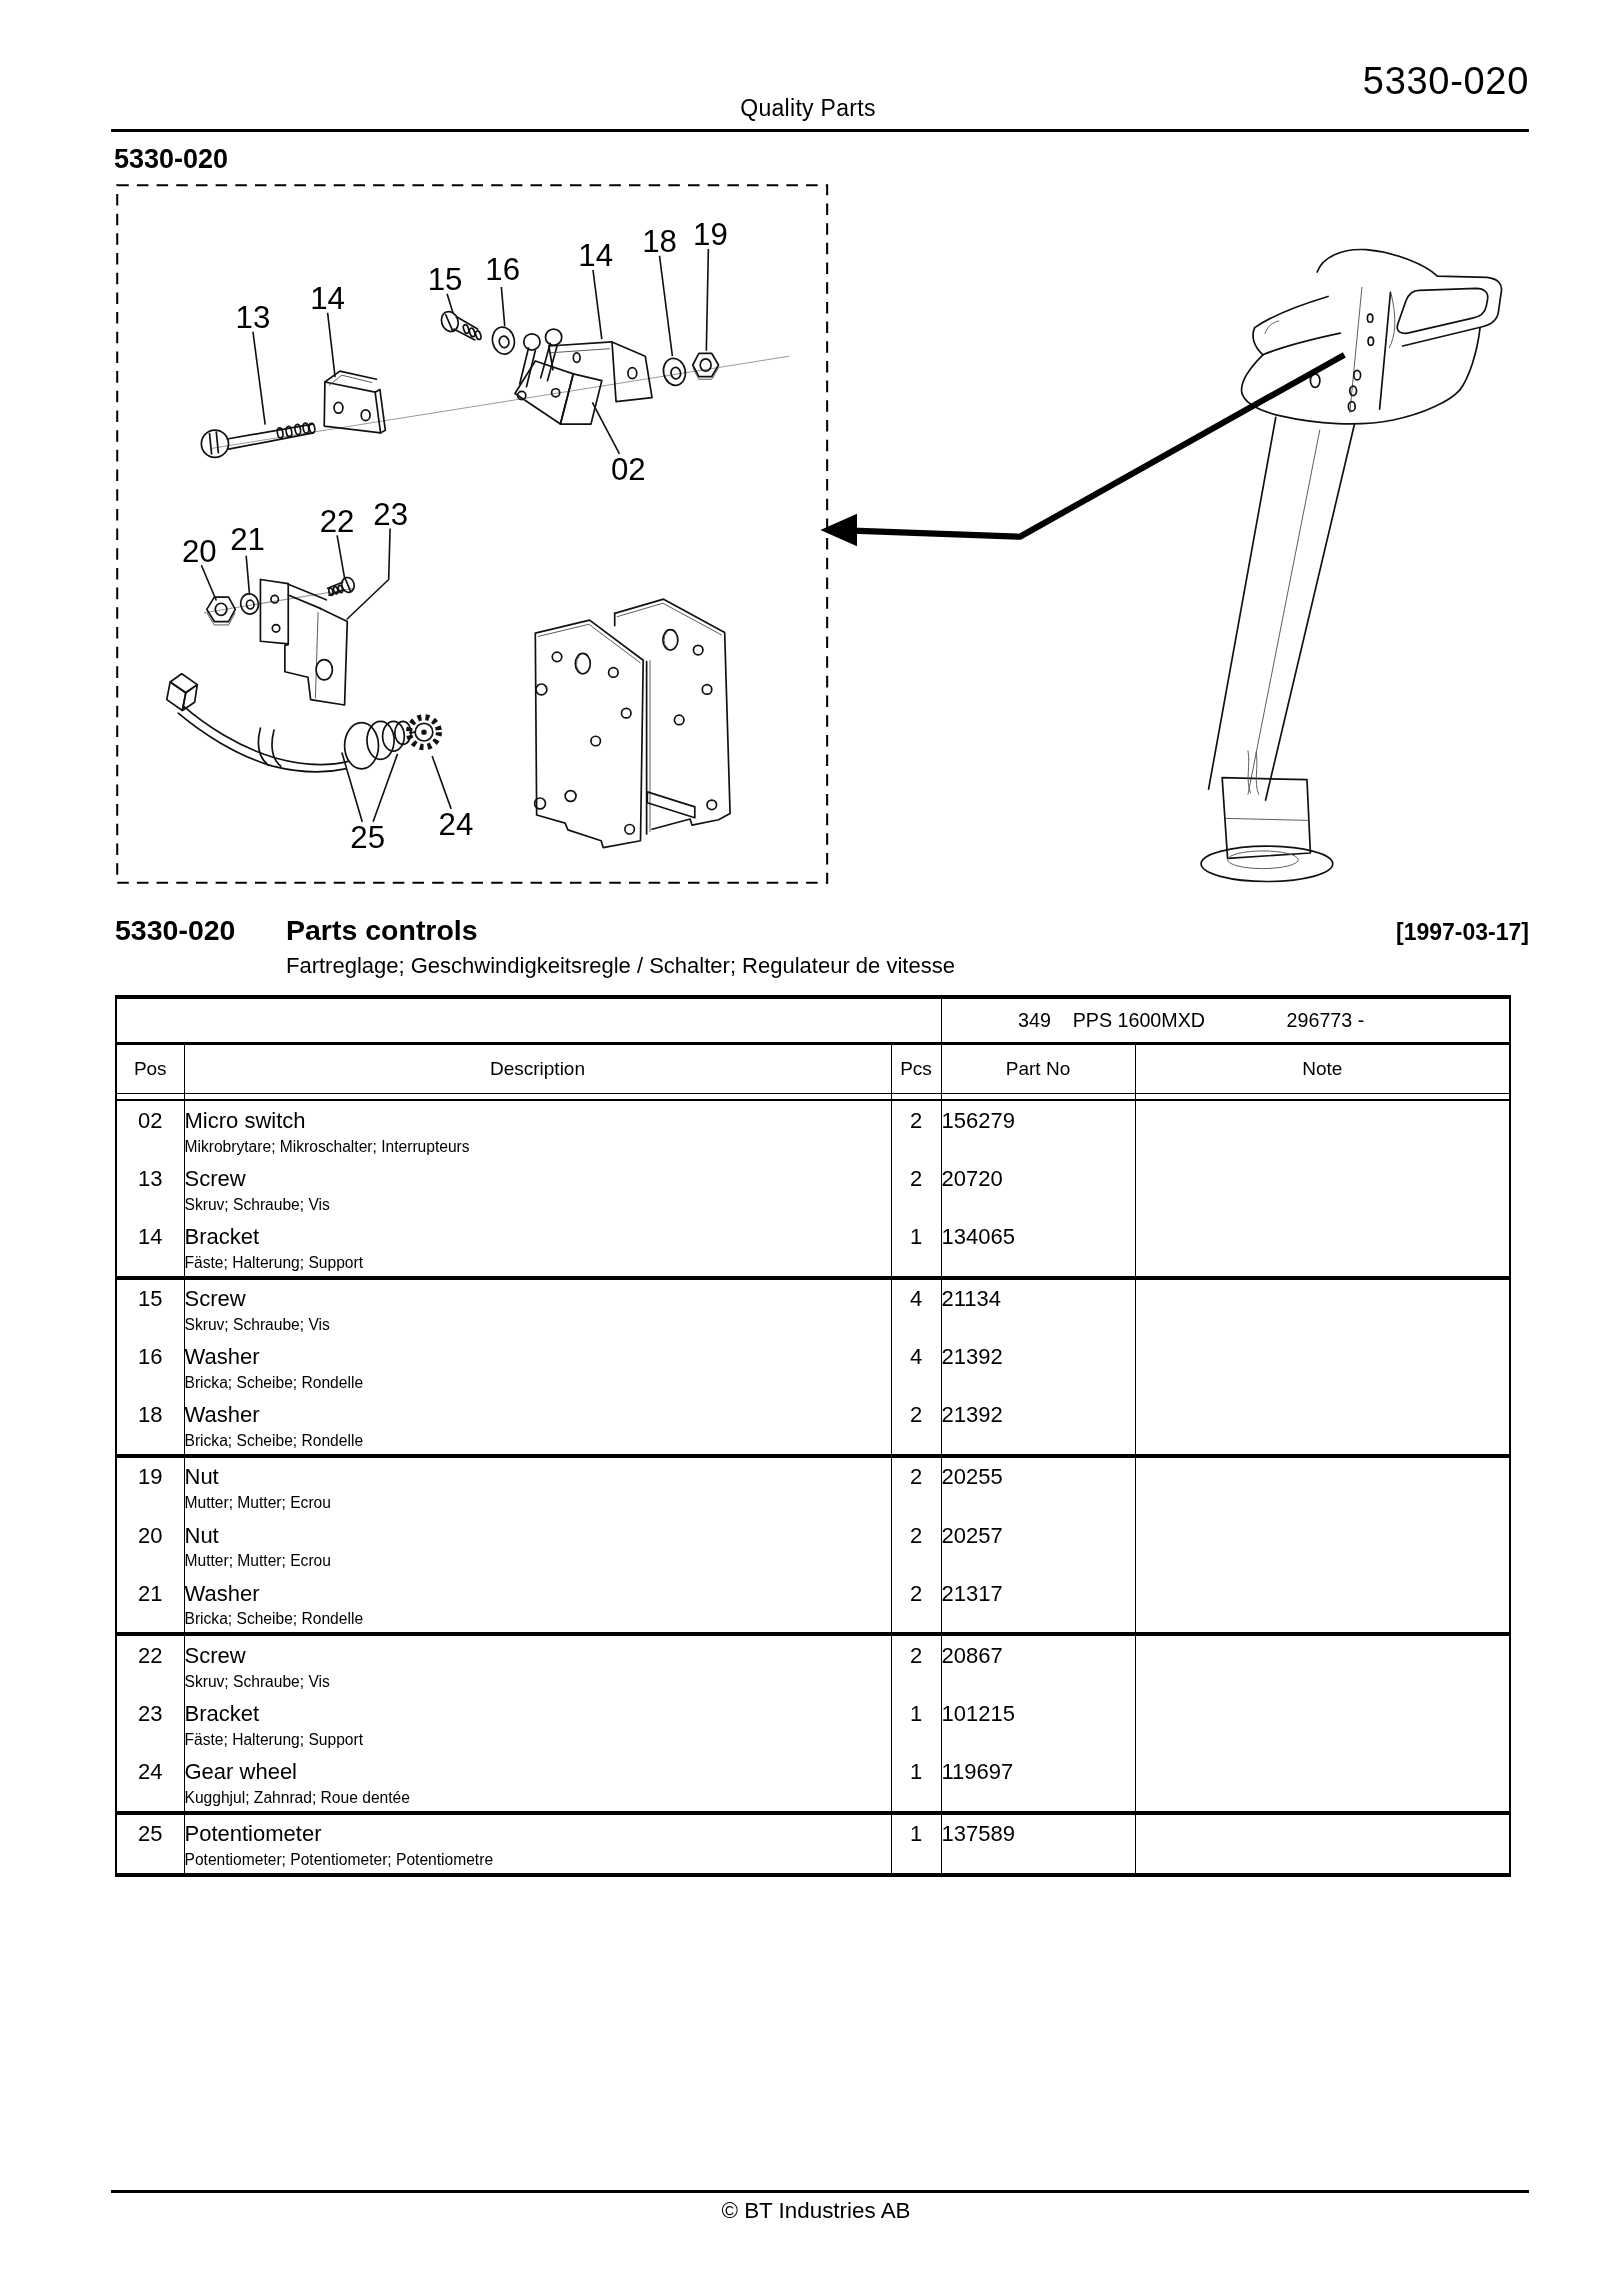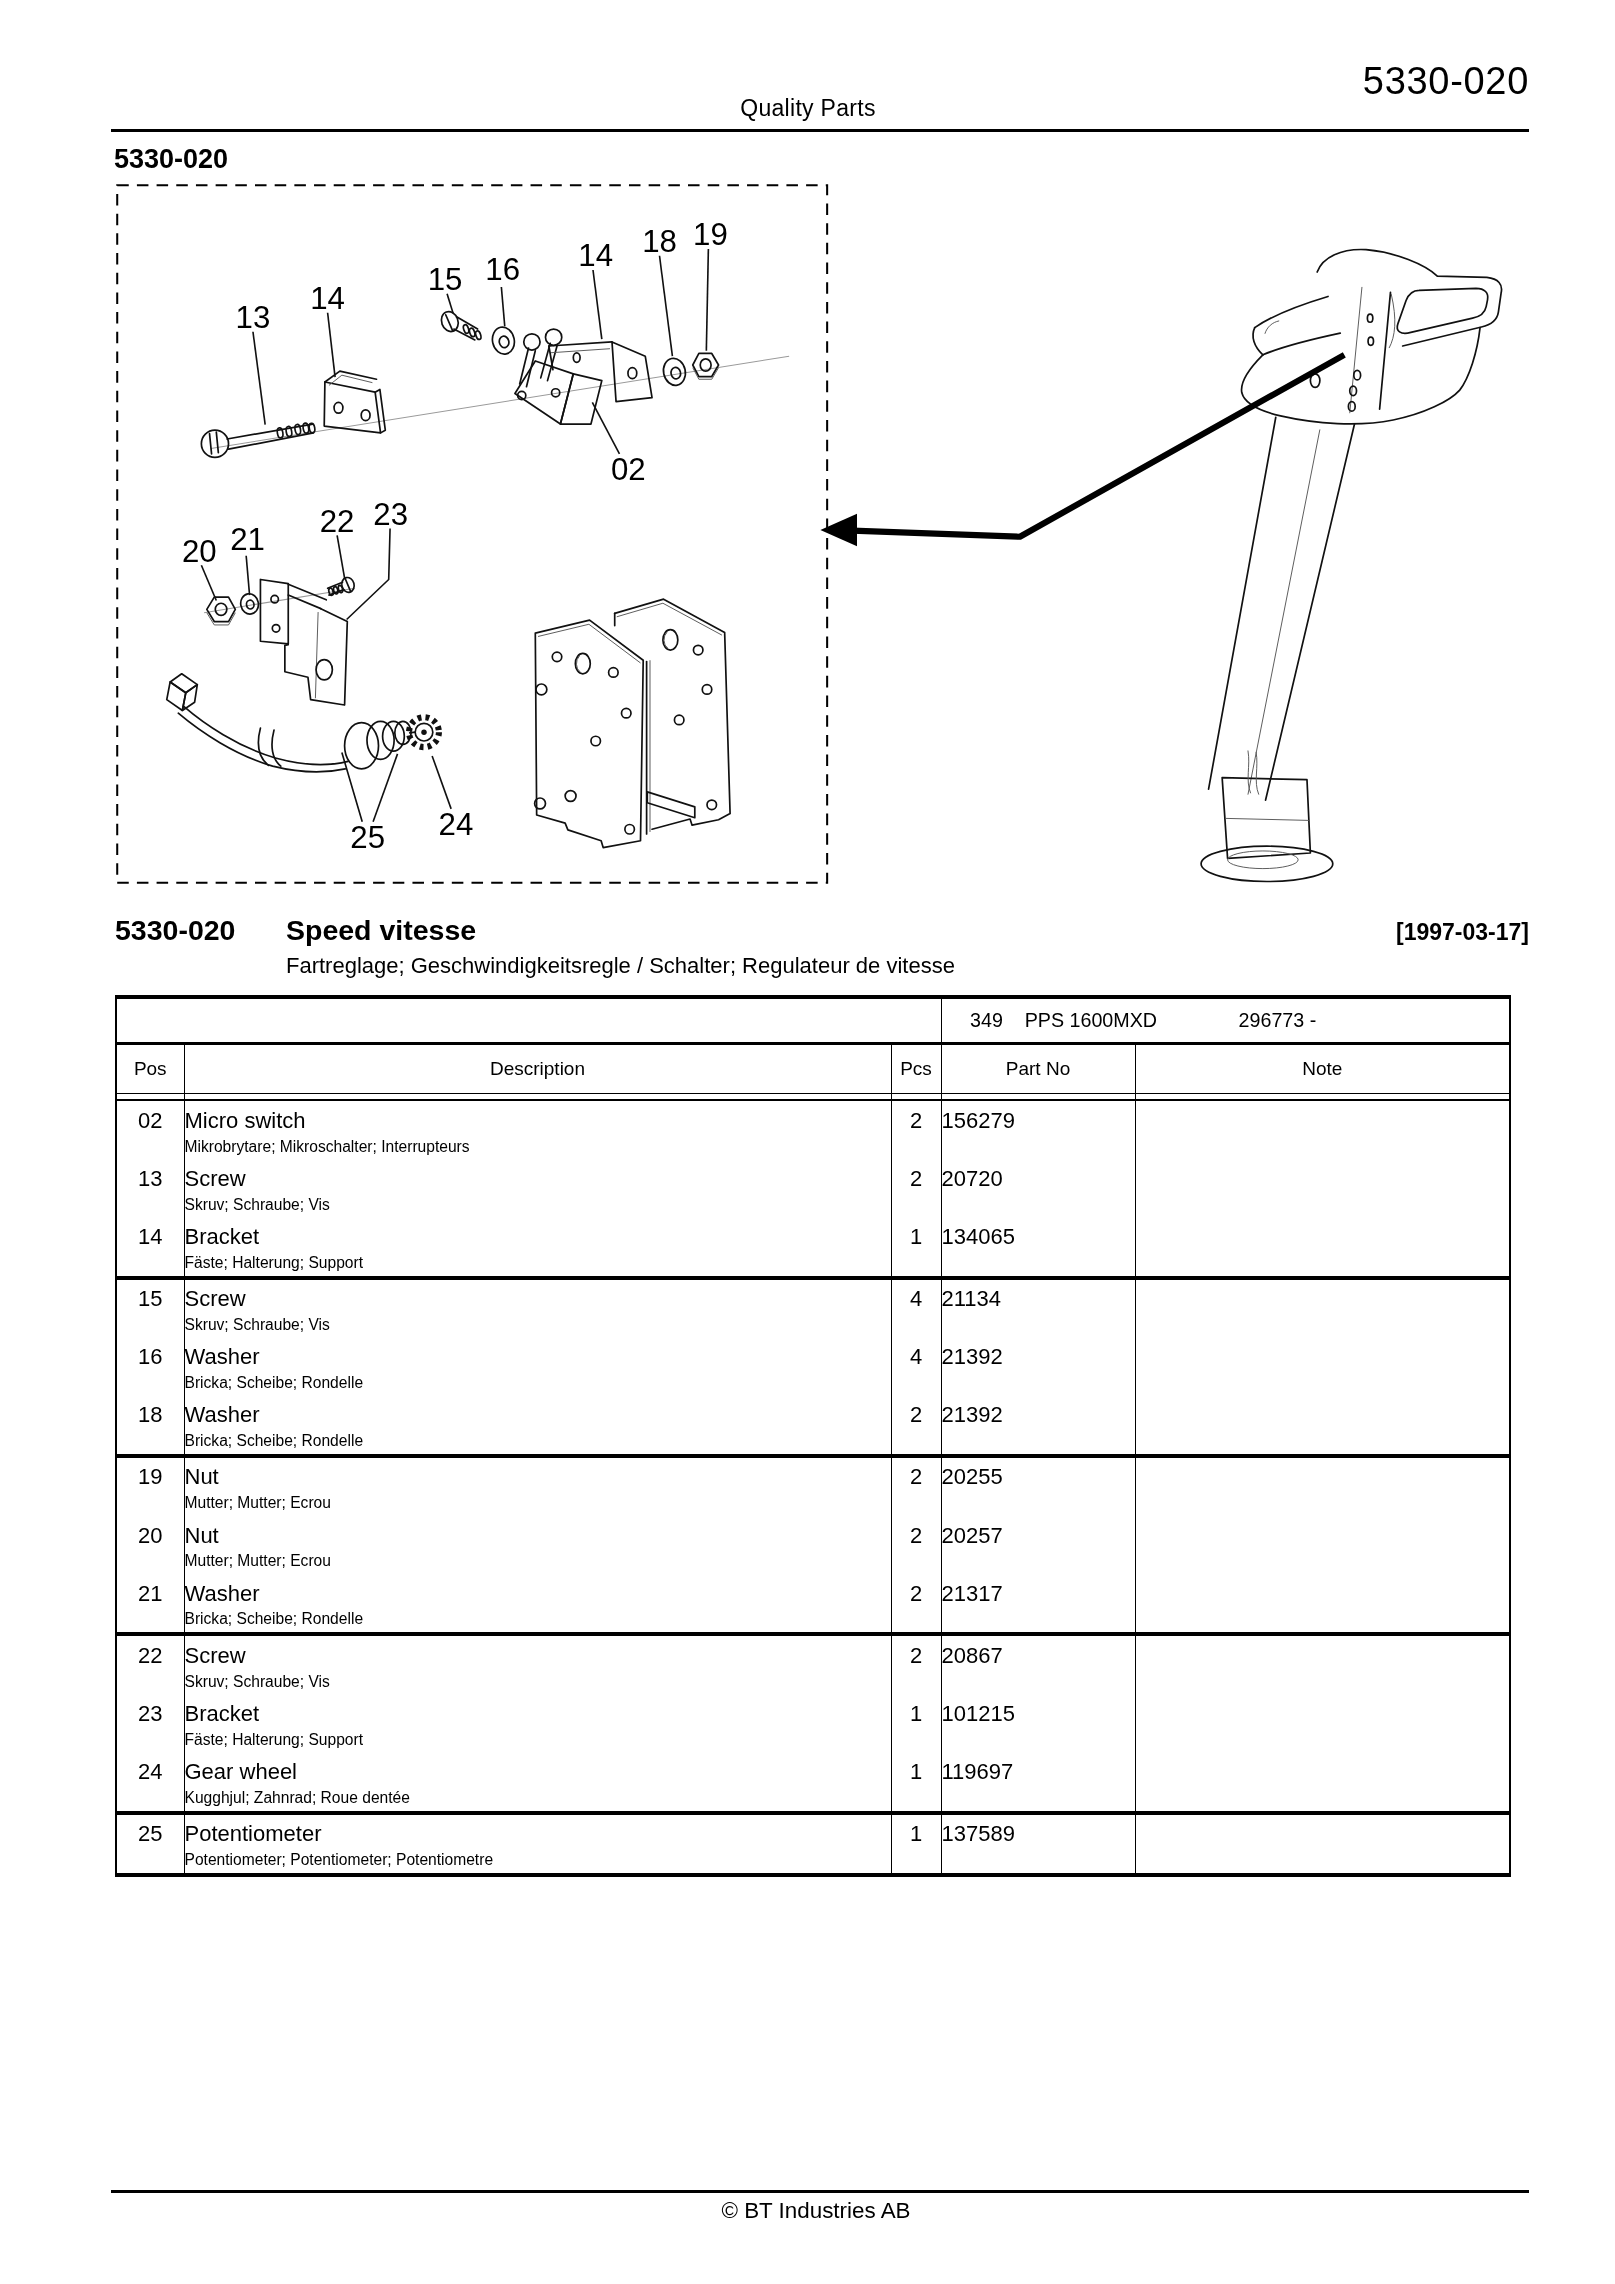--- a/index.html
+++ b/index.html
@@ -14,21 +14,21 @@
   .sec-line{top:914px;left:115px;width:1414px;}
   .sec-num{display:inline-block;width:171px;font-size:28.5px;font-weight:bold;}
   .sec-title{display:inline-block;font-size:28.5px;font-weight:bold;}
   .sec-date{position:absolute;right:0;top:5.4px;font-size:23px;font-weight:bold;}
   .sec-sub{top:953px;left:286px;font-size:22px;}
   
   table.parts{position:absolute;left:115px;top:995px;width:1394px;border-collapse:collapse;table-layout:fixed;
     border-left:2px solid #000;border-right:2px solid #000;border-top:4.8px solid #000;border-bottom:4.8px solid #000;}
   table.parts td,table.parts th{padding:0;vertical-align:top;font-weight:normal;}
   tr.model-row td{height:43px;vertical-align:middle;font-size:19.7px;border-bottom:3.4px solid #000;}
-  tr.model-row td.m-right{border-left:1.4px solid #000;}
+  tr.model-row td.m-right{border-left:1.4px solid #000;padding-left:48px;}
   .m-code{margin-left:28.5px;}
   .m-name{margin-left:16.3px;}
   .m-serial{margin-left:76px;}
   tr.head-row th{height:48px;vertical-align:middle;text-align:center;font-size:19px;}
   tr.head-row th + th{border-left:1.4px solid #000;}
   tr.dbl td{height:5.4px;border-top:1.4px solid #000;border-bottom:2px solid #000;}
   tr.dbl td + td{border-left:1.4px solid #000;}
   tr.data td{padding-top:7.5px;padding-bottom:4.1px;}
   tr.data td + td{border-left:1.4px solid #000;}
   tr.group-end{border-bottom:4.1px solid #000;}
@@ -276,21 +276,21 @@
     <ellipse class="thin" cx="1710" cy="1006" rx="52" ry="13"></ellipse>
   </g>
 
   <g>
     <polyline points="1830,262 1352,530 1105,521" fill="none" stroke="#000" stroke-width="9" stroke-linejoin="round"></polyline>
     <polygon points="1058,520 1112,496 1112,544" fill="#000"></polygon>
   </g>
 </svg>
 
 <div class="abs sec-line">
-  <span class="sec-num">5330-020</span><span class="sec-title">Speed vitesse</span>
+  <span class="sec-num">5330-020</span><span class="sec-title">Parts controls</span>
   <span class="sec-date">[1997-03-17]</span>
 </div>
 <div class="abs sec-sub">Fartreglage; Geschwindigkeitsregle / Schalter; Regulateur de vitesse</div>
 
 <table class="parts">
   <colgroup>
       <col style="width:68px">
       <col style="width:707px">
       <col style="width:50px">
       <col style="width:194px">

